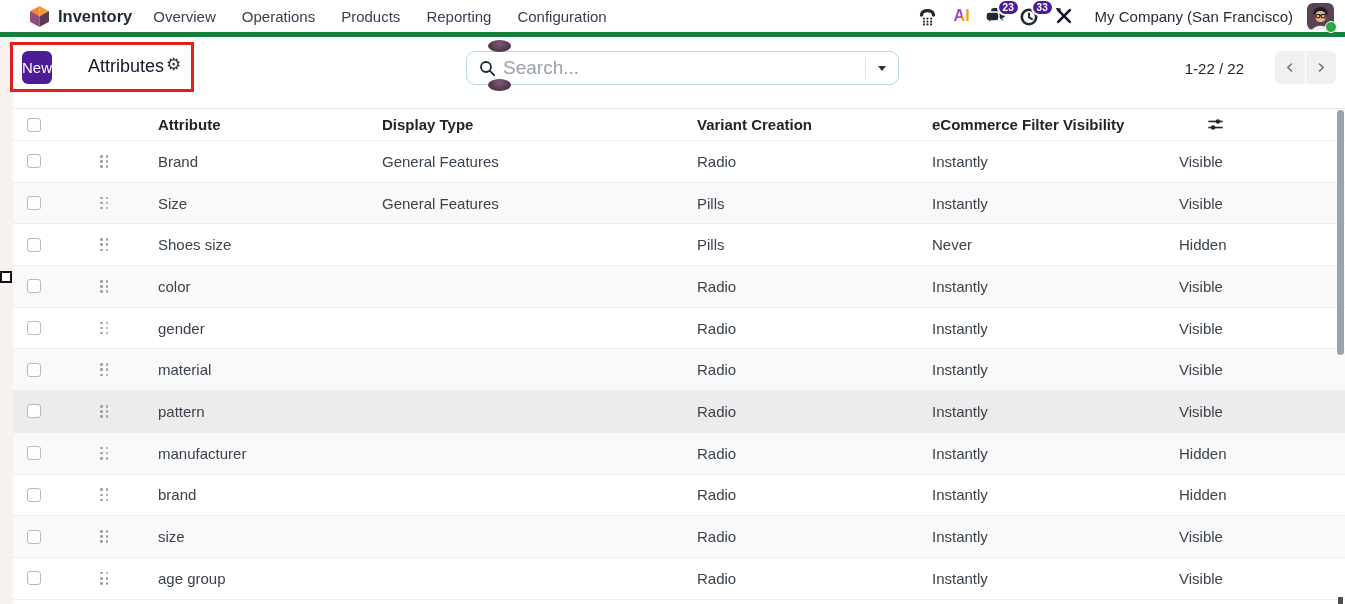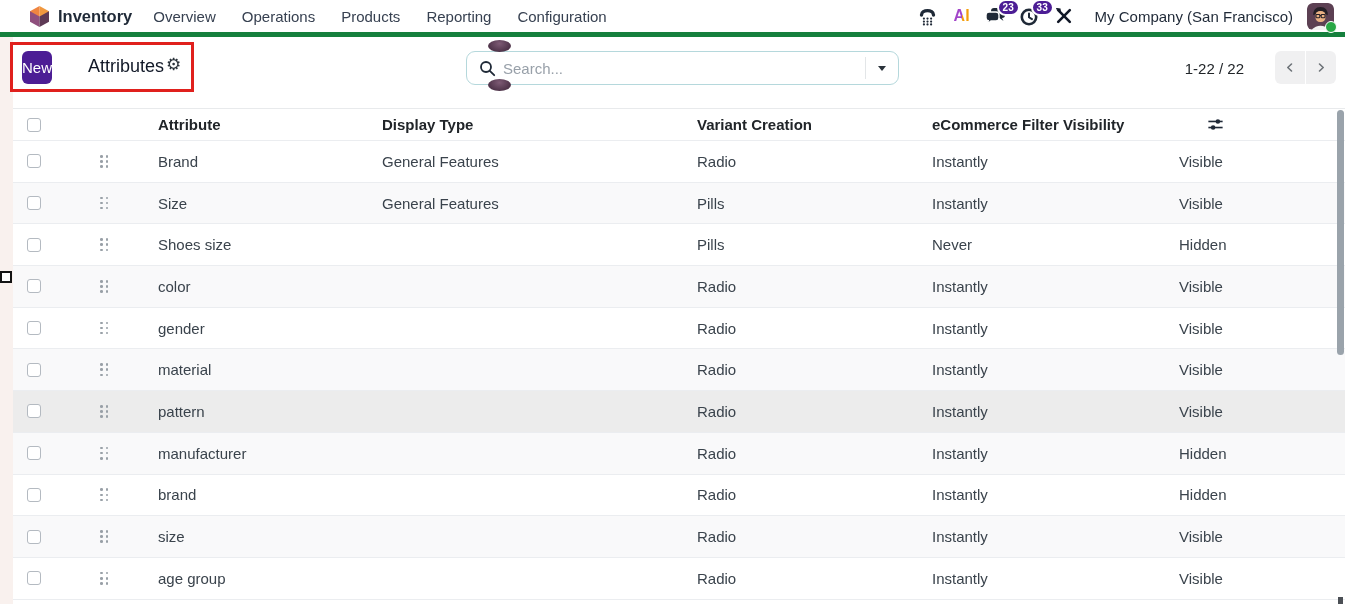--- a/index.html
+++ b/index.html
@@ -29,21 +29,21 @@
   
   .control-panel { position:absolute; top:37px; left:13px; right:0; height:63px; background:#fff; z-index:4; }
   .new-btn { position:absolute; left:9px; top:14px; height:33px; padding:0 0; background:#4c1d95;
              color:#fff; font-size:15px; font-weight:500; border:none; border-radius:6px; cursor:pointer;
              font-family:inherit; }
   .view-title { position:absolute; left:75px; top:19px; font-size:18px; color:#111827; }
   .cog-btn { position:absolute; left:153px; top:18px; font-size:17px; color:#2b333b; cursor:pointer; line-height:1.2; }
   .searchbar { position:absolute; left:453px; top:14px; width:433px; height:34px; border:1px solid #b5d8dc;
                border-radius:9px; background:#fff; display:flex; align-items:center; }
   .search-magnifier { padding:0 7px 0 12px; display:flex; }
-  .search-input { flex:1; border:none; outline:none; font-size:15px; color:#374151; font-family:inherit; height:100%; background:transparent; }
+  .search-input { flex:1; border:none; outline:none; font-size:19px; color:#374151; font-family:inherit; height:100%; background:transparent; }
   .search-input::placeholder { color:#98a0a9; }
   .search-caret-zone { width:33px; height:22px; border-left:1px solid #e3e6e8; display:flex; align-items:center; justify-content:center; cursor:pointer; }
   .caret-down { width:0; height:0; border-left:4.5px solid transparent; border-right:4.5px solid transparent; border-top:5.5px solid #2b333b; }
   .pager-text { position:absolute; right:101px; top:23px; font-size:15px; color:#212529; cursor:pointer; }
   .pager-btns { position:absolute; right:9px; top:14px; display:flex; gap:1px; }
   .pager-btn { width:30px; height:33px; background:#f0f0f1; display:flex; align-items:center; justify-content:center; cursor:pointer; }
   .pager-btn.prev { border-radius:6px 0 0 6px; }
   .pager-btn.next { border-radius:0 6px 6px 0; }
 
   

